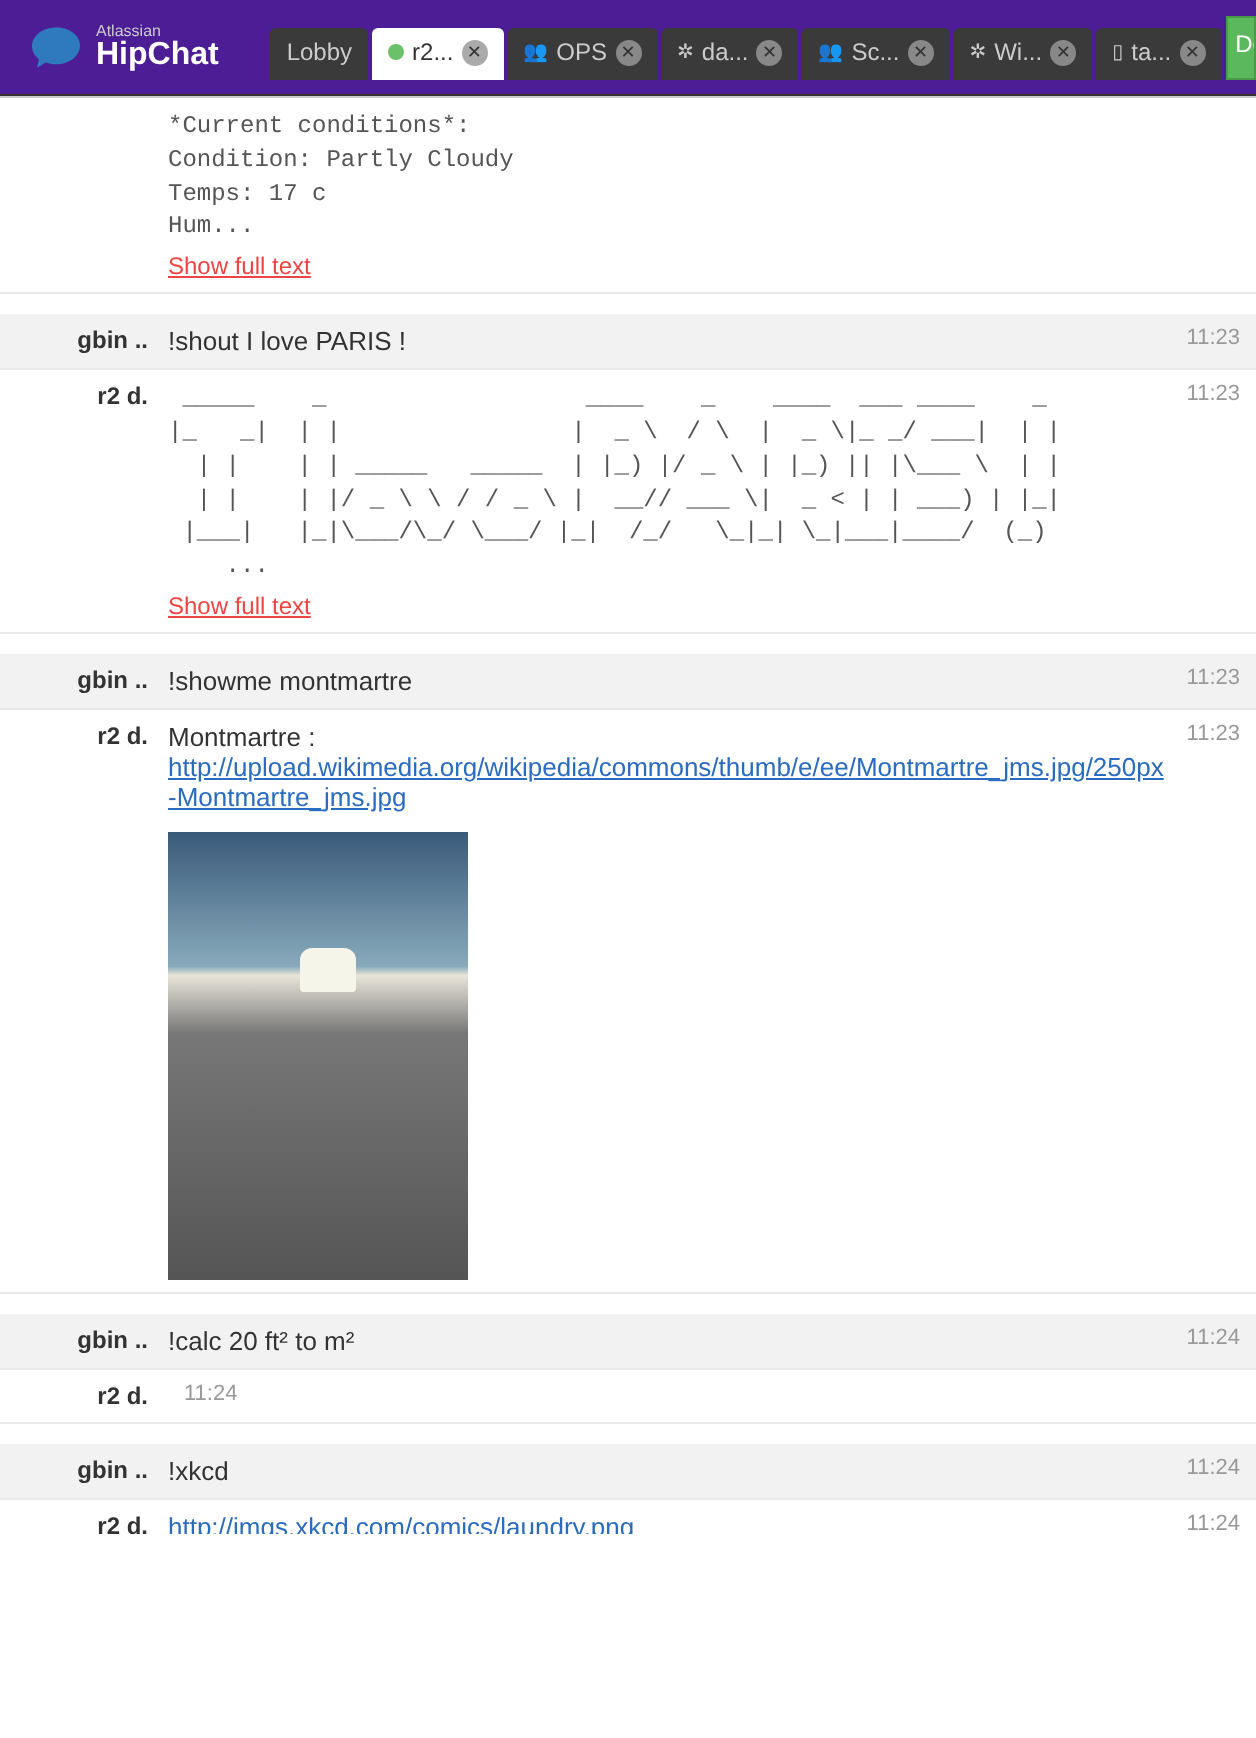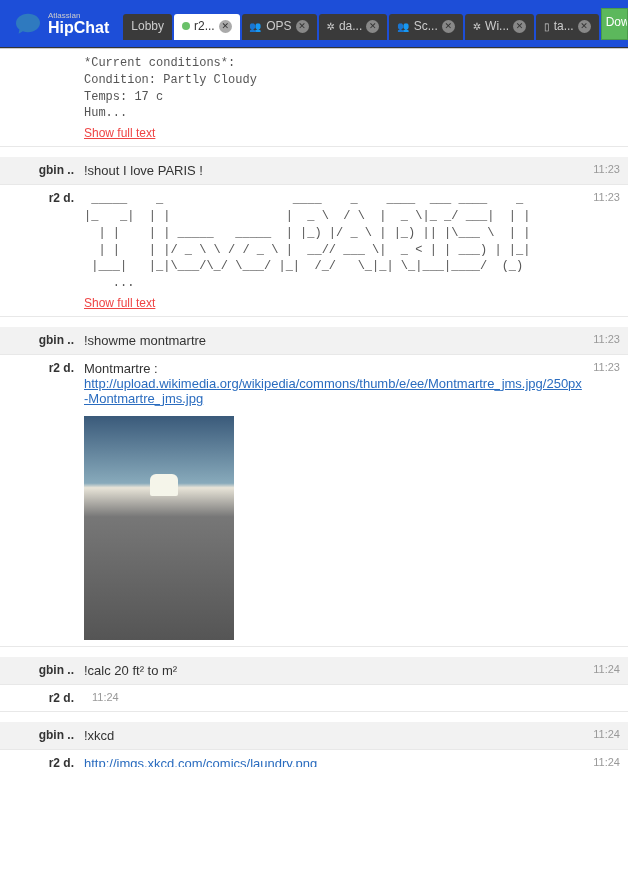--- a/index.html
+++ b/index.html
@@ -4,41 +4,41 @@
   <style>
     * { margin: 0; padding: 0; box-sizing: border-box; }
     body {
       font-family: Arial, Helvetica, sans-serif;
       font-size: 13px;
       background: #fff;
       width: 628px;
       overflow: hidden;
     }
     .header {
-      background: #1d4ed8;
+      background: #4c1d95;
       height: 48px;
       display: flex;
       align-items: center;
       border-bottom: 1px solid #333;
     }
     .logo {
       display: flex;
       align-items: center;
       padding: 0 14px;
       color: #fff;
     }
     .logo-icon {
       width: 28px;
       height: 24px;
       margin-right: 6px;
     }
     .logo-text { display: flex; flex-direction: column; line-height: 1; }
     .logo-atlassian { font-size: 8px; color: #ccc; }
     .logo-hipchat { font-size: 16px; font-weight: bold; }
-    .tabs { display: flex; height: 32px; align-items: flex-end; margin-left: 0; }
+    .tabs { display: flex; height: 32px; align-items: flex-end; margin-left: 12px; }
     .tab {
       background: #3a3a3a;
       color: #ccc;
       padding: 5px 8px 6px;
       margin-right: 2px;
       border-radius: 3px 3px 0 0;
       font-size: 12px;
       display: flex;
       align-items: center;
       gap: 4px;

